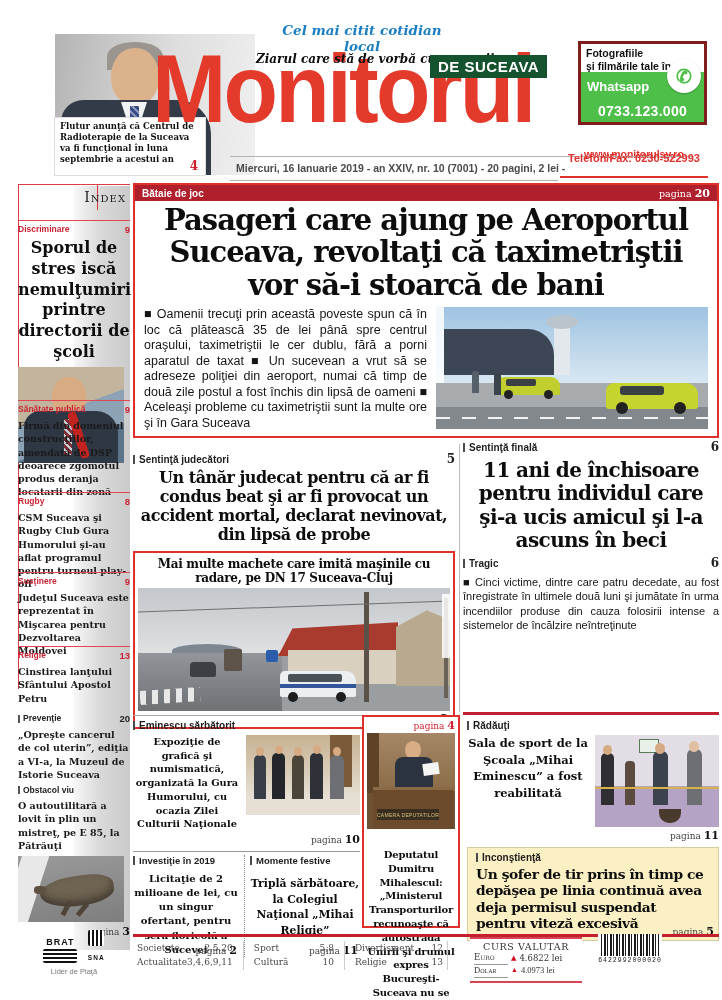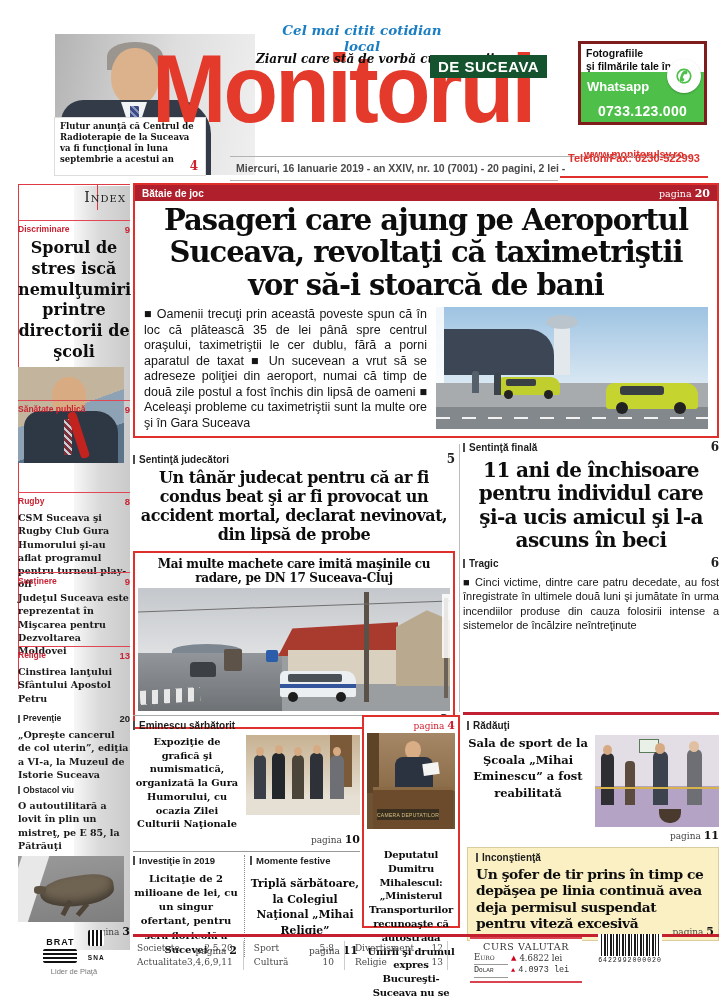--- a/index.html
+++ b/index.html
@@ -96,20 +96,21 @@
       <div class="s" style="left:46px;top:52px;width:8px;height:36px;background:repeating-linear-gradient(45deg,#7d2f3a 0 3px,#c8cdd4 3px 5px);"></div>
       <div class="s" style="left:56px;top:44px;width:9px;height:48px;background:#c2231f;border-radius:4px;transform:rotate(-18deg);"></div>
     </div>
   </div>
 
   <div class="side-sec" style="top:400px;">
     <div class="cat">
         <span>Sănătate publică</span>
         <span class="pg">9</span>
       </div>
+    <div class="sbody">Firmă din domeniul construcţiilor, amendată de DSP deoarece zgomotul produs deranja locatarii din zonă</div>
   </div>
 
   <div class="side-sec" style="top:492px;">
     <div class="cat">
         <span>Rugby</span>
         <span class="pg">8</span>
       </div>
     <div class="sbody">CSM Suceava şi Rugby Club Gura Humorului şi-au aflat programul pentru turneul play-off</div>
   </div>
 
@@ -394,21 +395,21 @@
     </div>
   </div>
 
   <div class="abs" style="left:470px;top:937px;width:112px;border-top:2px solid #d94452;border-bottom:2px solid #d94452;padding:2px 4px 3px 4px;box-sizing:border-box;background:#fff;">
     <div style="text-align:center;font-family:'DejaVu Serif',serif;font-size:9.5px;letter-spacing:.6px;color:#333;">CURS VALUTAR</div>
     <div style="display:flex;align-items:center;font-family:'DejaVu Serif',serif;font-size:8.5px;color:#333;line-height:1.4;">
       <span style="font-variant:small-caps;border-bottom:1px solid #999;flex:0 0 34px;">Euro</span>
       <span style="color:#d0021b;font-size:7px;margin:0 3px;">▲</span>
       <span>4.6822 lei</span>
     </div>
-    <div style="display:flex;align-items:center;font-family:Liberation Mono, monospace;font-size:8.5px;color:#333;line-height:1.4;">
+    <div style="display:flex;align-items:center;font-family:Liberation Serif, serif;font-size:8.5px;color:#333;line-height:1.4;">
       <span style="font-variant:small-caps;border-bottom:1px solid #999;flex:0 0 34px;">Dolar</span>
       <span style="color:#d0021b;font-size:7px;margin:0 3px;">▲</span>
       <span>4.0973 lei</span>
     </div>
   </div>
 
   <div class="abs" style="left:598px;top:934px;width:64px;text-align:center;">
     <div style="height:22px;background:repeating-linear-gradient(90deg,#1a1a1a 0 1px,#fff 1px 3px,#1a1a1a 3px 5px,#fff 5px 6px);border-left:3px solid #fff;border-right:3px solid #fff;"></div>
     <div style="font-family:'Liberation Mono',monospace;font-size:6.5px;color:#222;letter-spacing:1px;margin-top:1px;">6422992000020</div>
   </div>

